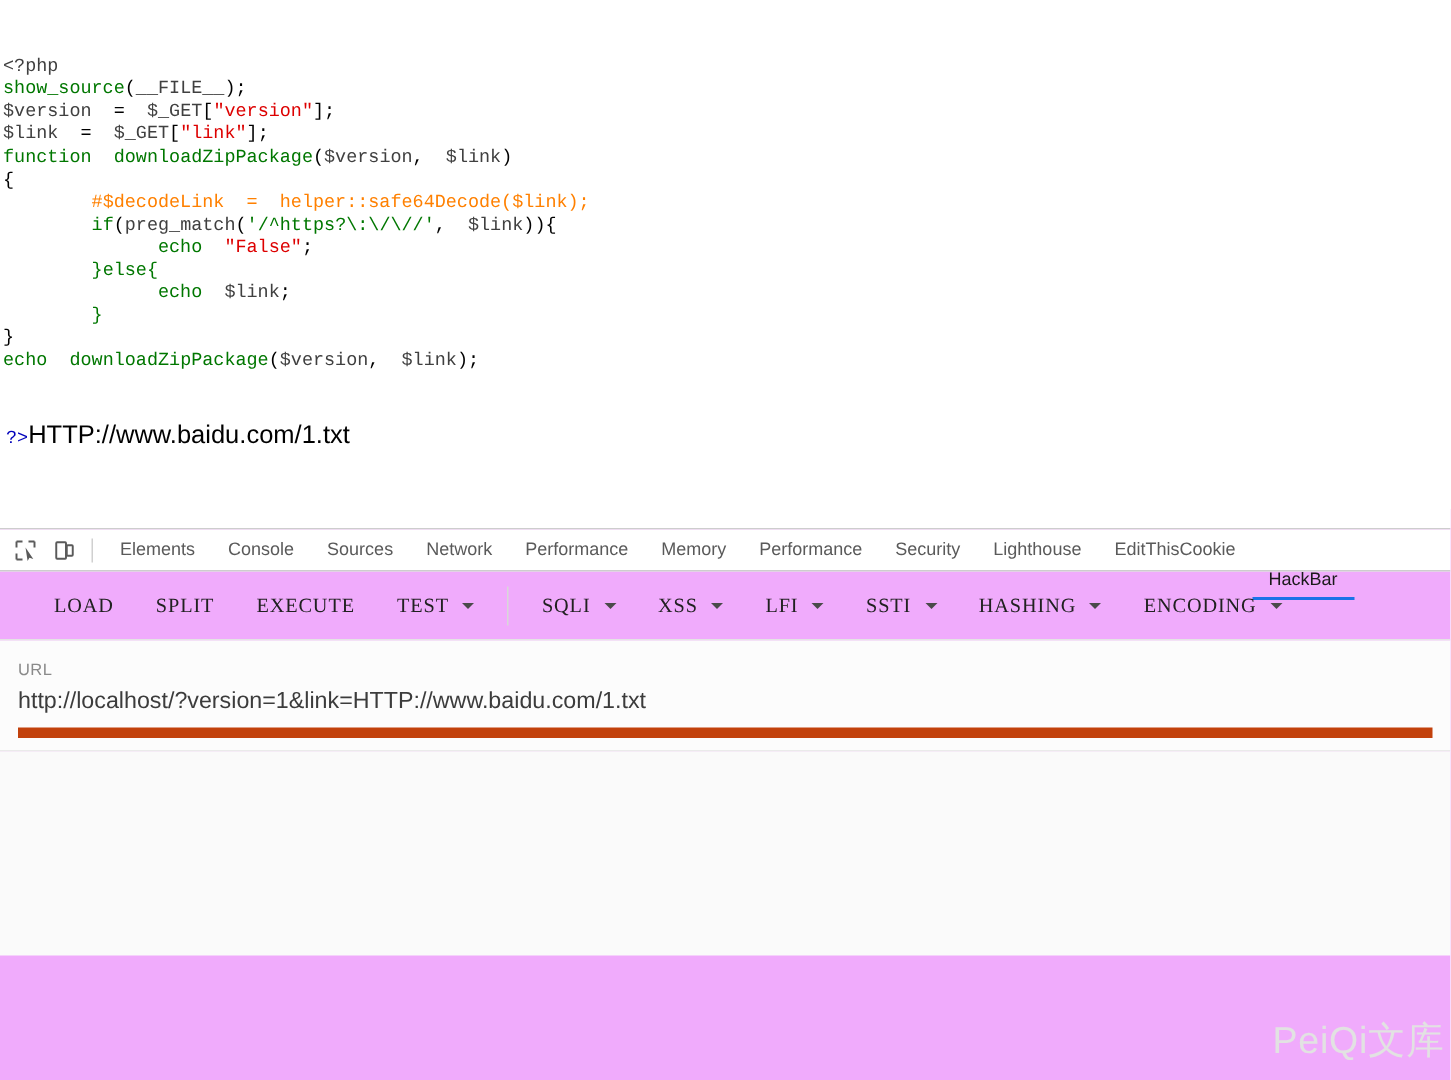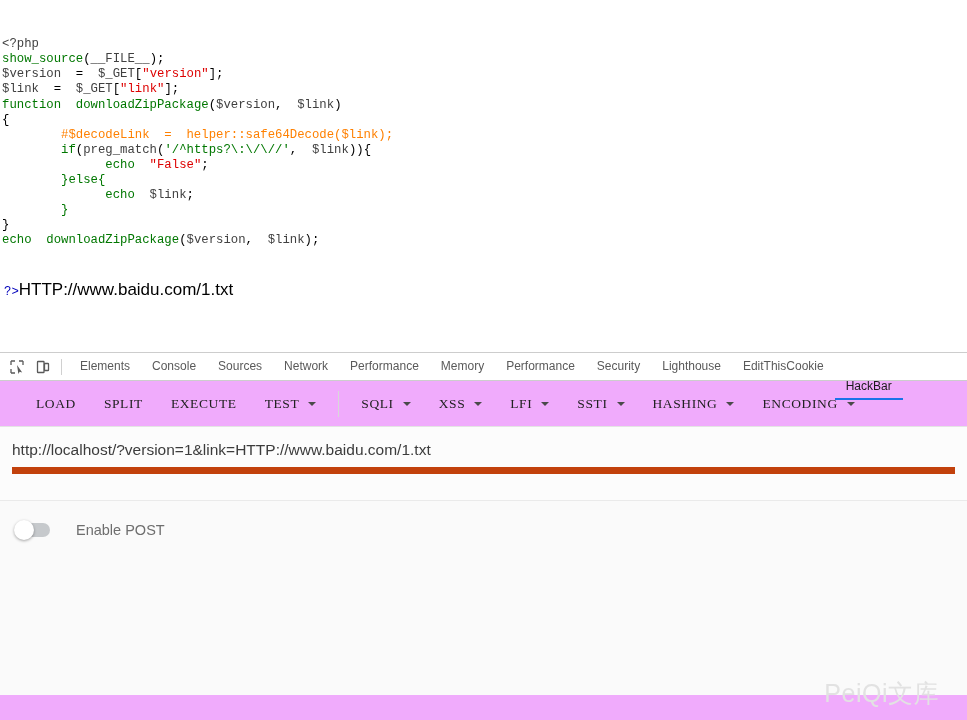--- a/index.html
+++ b/index.html
@@ -203,21 +203,21 @@
   }
 
   .hb-rest {
     height: 136px;
     background: #fafafa;
   }
 
   
   .watermark {
     position: absolute;
-    right: 28px;
+    right: 4px;
     bottom: 10px;
     font-size: 25px;
     color: #e2e2e2;
     letter-spacing: 0.5px;
     font-family: "Liberation Sans", sans-serif;
     user-select: none;
     white-space: nowrap;
   }
 </style>
 </head>
@@ -296,27 +296,21 @@
         <span>HASHING</span>
         <span class="hb-caret"></span>
       </div>
       <div class="hb-btn">
         <span>ENCODING</span>
         <span class="hb-caret"></span>
       </div>
     </div>
 
   <div class="hb-urlbox">
+    <div class="hb-label">URL</div>
     <input class="hb-url-input" type="text" value="http://localhost/?version=1&amp;link=HTTP://www.baidu.com/1.txt" style="">
   </div>
 
-  <div class="hb-postrow">
-    <span class="toggle">
-      <span class="toggle-track"></span>
-      <span class="toggle-knob"></span>
-    </span>
-    <span class="toggle-label">Enable POST</span>
-  </div>
 
   <div class="hb-rest"></div>
 </div>
 
 <div class="watermark">PeiQi文库</div>
 
 </body></html>

